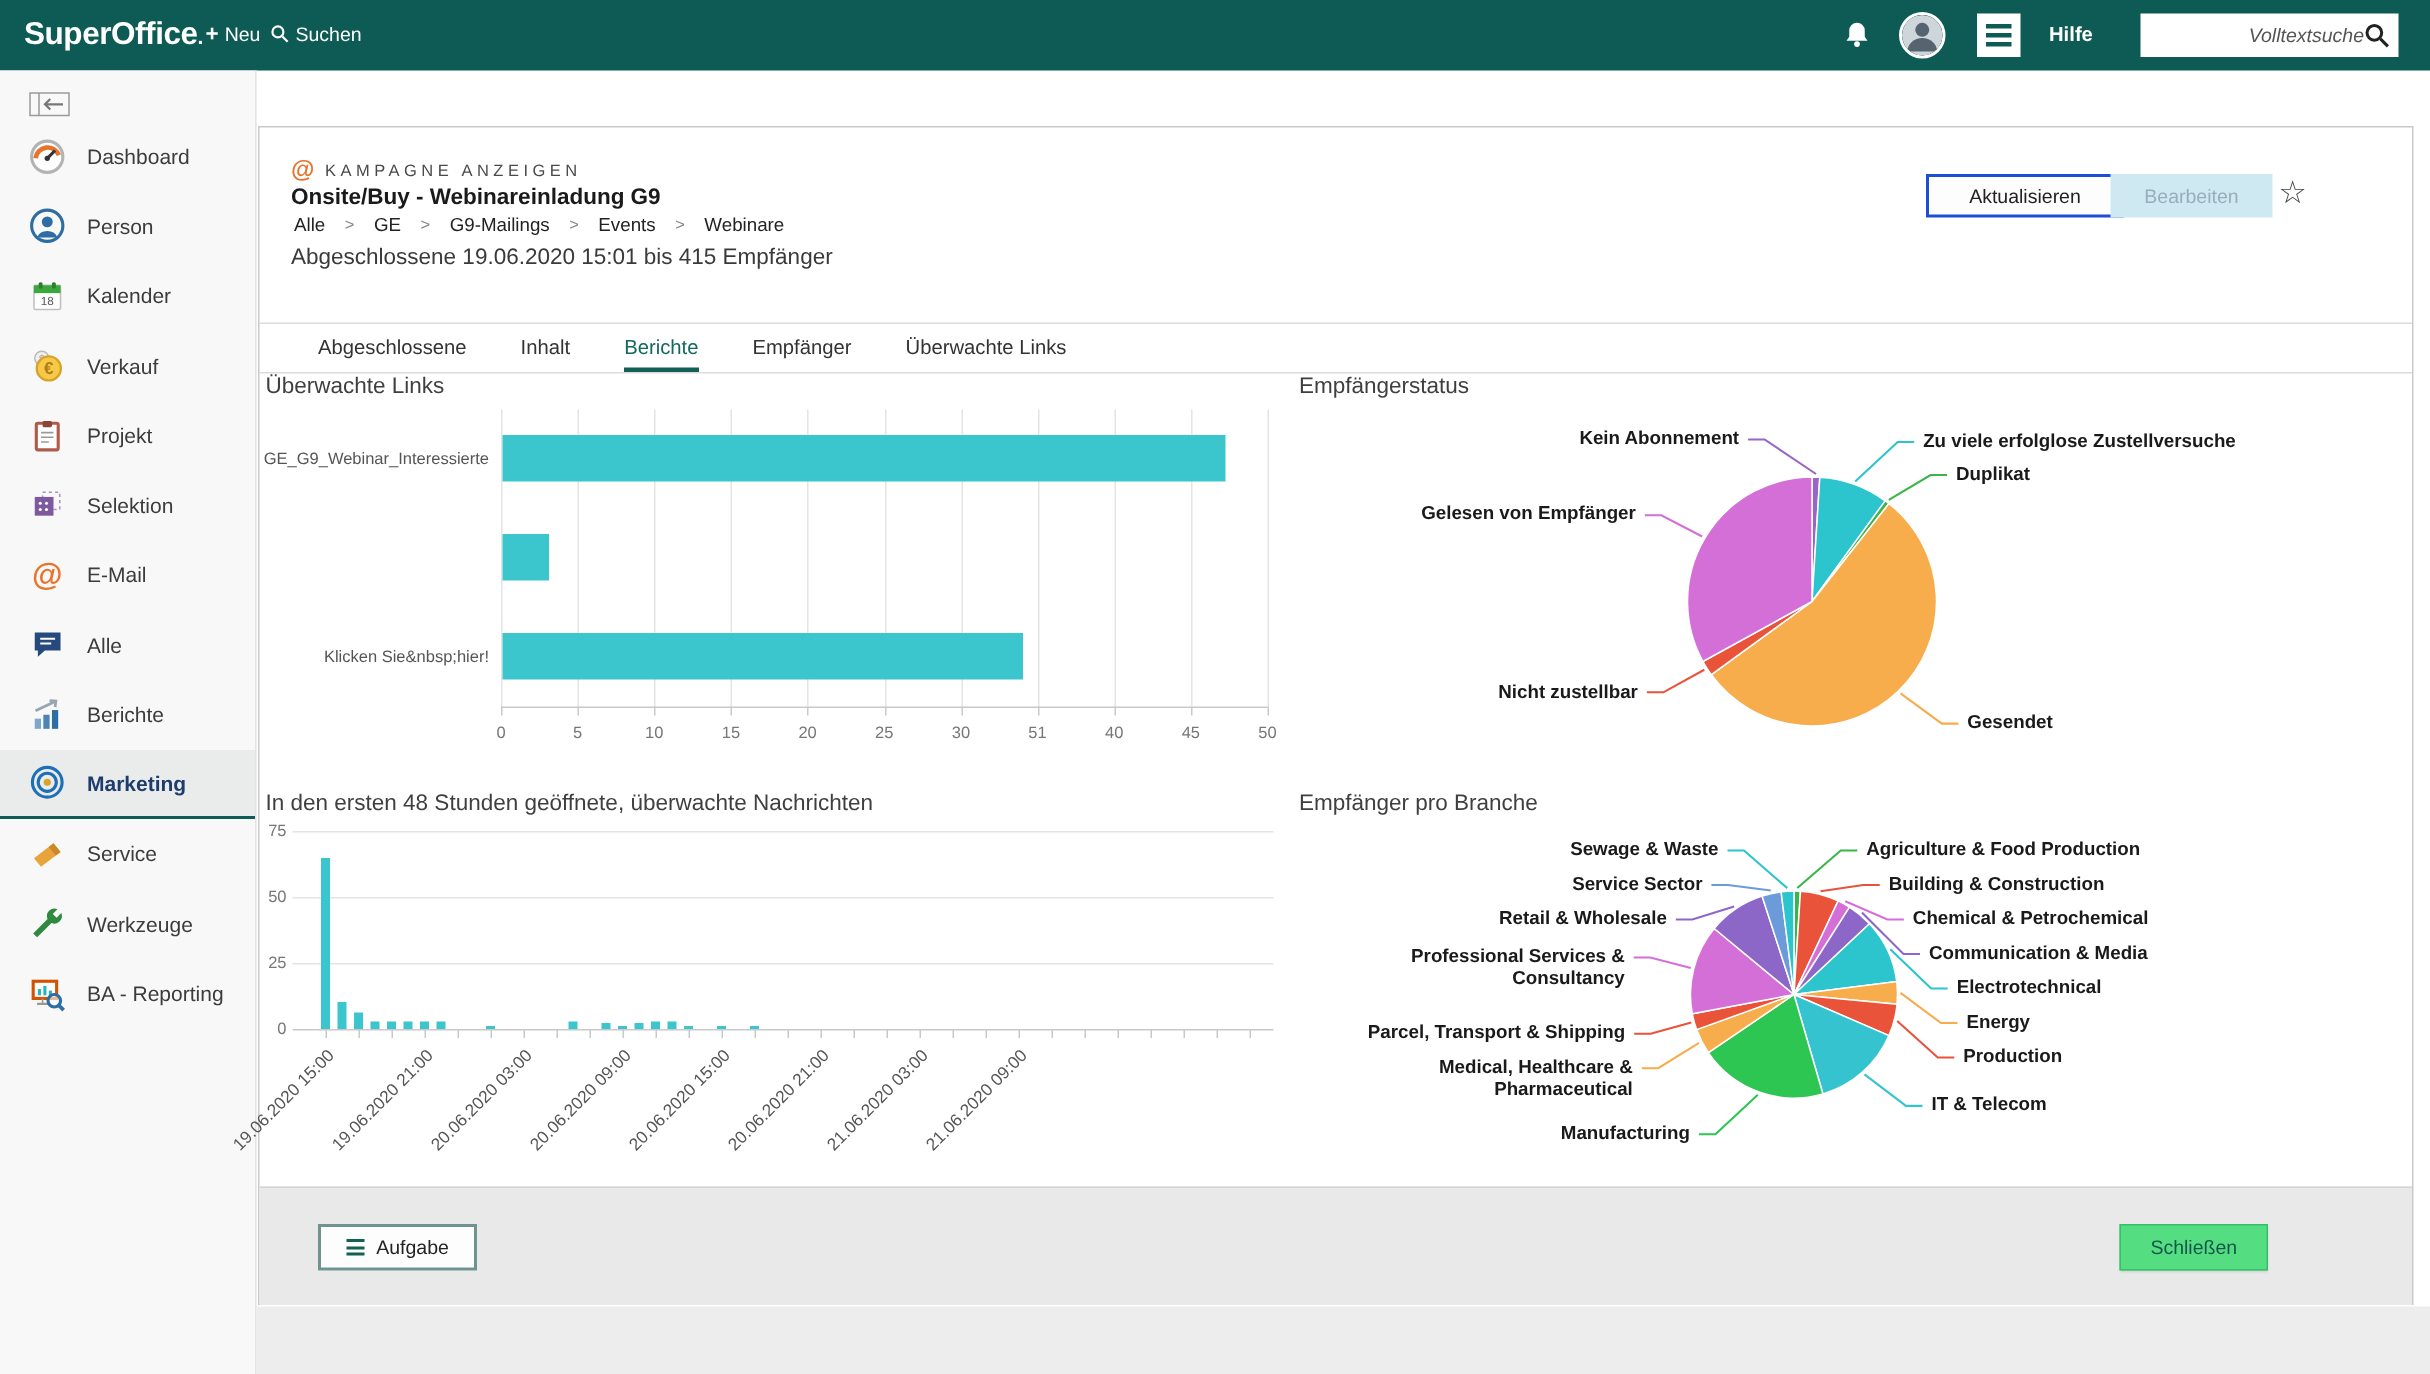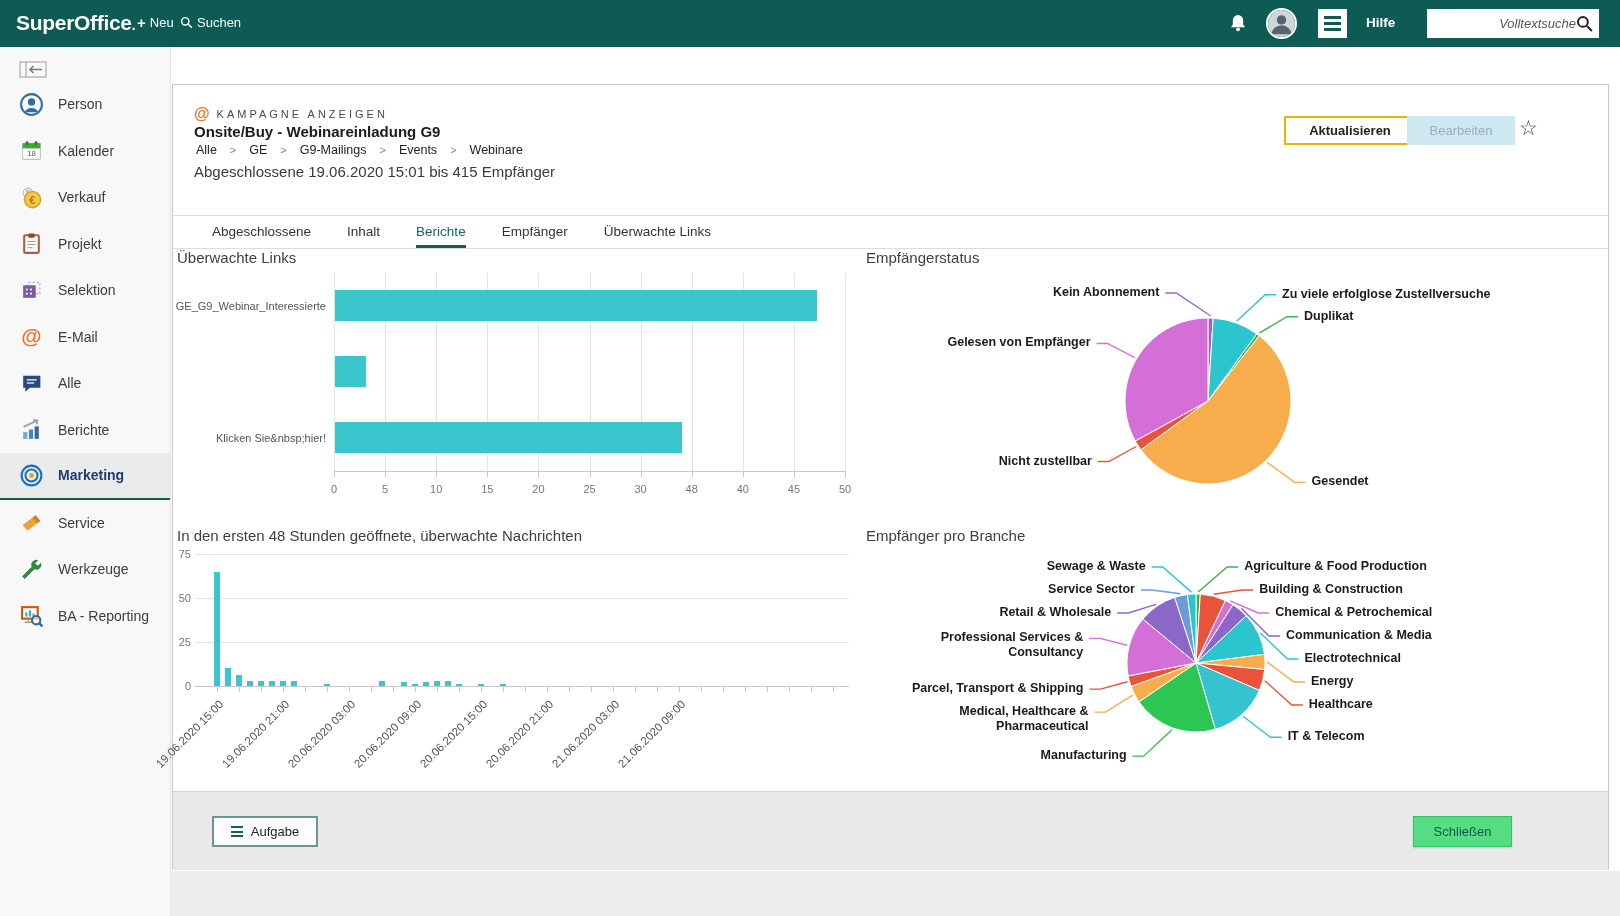--- a/index.html
+++ b/index.html
@@ -50,22 +50,22 @@
             color:#4a4a4a; display:flex; align-items:center; gap:7px; }
   .kicker .at { font-size:16px; letter-spacing:0; color:#e8742c; font-weight:bold; }
   .camp-title { position:absolute; left:21px; top:38px; font-size:15px; font-weight:bold; color:#1a1a1a; }
   .breadcrumb { position:absolute; left:23px; top:58px; font-size:12.5px; color:#222;
                 display:flex; gap:13px; align-items:center; }
   .breadcrumb .crumb { cursor:pointer; }
   .breadcrumb .sep { color:#888; font-size:11px; }
   .status-line { position:absolute; left:21px; top:78px; font-size:15px; color:#3a3a3a; }
 
   .btn-refresh { position:absolute; left:1111px; top:31px; width:132px; height:29px; background:#fdfdfd;
-                 border:2px solid #eab308; font-size:13px; color:#222; cursor:pointer;
-                 font-family:"Liberation Sans",sans-serif;font-weight:bold; }
+                 border:2px solid #1d4ed8; font-size:13px; color:#222; cursor:pointer;
+                 font-family:"Liberation Sans",sans-serif; }
   .btn-edit { position:absolute; left:1234px; top:31px; width:108px; height:29px; background:#cfe9f2;
               border:none; font-size:13px; color:#96aebb; cursor:pointer;
               font-family:"Liberation Sans",sans-serif; }
   .fav-star { position:absolute; left:1346px; top:31px; font-size:21px; color:#444; cursor:pointer; }
 
   .tabs { position:absolute; left:0; top:130px; width:100%; height:34px;
           border-top:1px solid #dcdcdc; border-bottom:1px solid #dcdcdc;
           display:flex; gap:36px; padding-left:39px; align-items:stretch; }
   .tab { font-size:13.5px; color:#333; display:flex; align-items:center; cursor:pointer;
          border-bottom:3px solid transparent; padding-top:2px; }
@@ -145,20 +145,29 @@
 </div>
 
 <div class="sidebar">
   <svg class="collapse-btn" viewBox="0 0 28 17">
     <rect x="1" y="1" width="26" height="15" fill="none" stroke="#9a9a9a"></rect>
     <line x1="7" y1="1" x2="7" y2="16" stroke="#9a9a9a"></line>
     <line x1="23" y1="8.5" x2="11" y2="8.5" stroke="#777" stroke-width="1.5"></line>
     <path d="M14.5 5 L11 8.5 L14.5 12" fill="none" stroke="#777" stroke-width="1.5"></path>
   </svg>
   <div class="nav-list">
+    <div class="nav-item">
+      <svg viewBox="0 0 24 24">
+          <circle cx="12" cy="12" r="10" fill="#fff" stroke="#b3b3b3" stroke-width="2"></circle>
+          <path d="M4.5 13 A 7.8 7.8 0 0 1 19.5 11" fill="none" stroke="#e8742c" stroke-width="3"></path>
+          <line x1="12" y1="13" x2="17" y2="8" stroke="#333" stroke-width="2"></line>
+          <circle cx="12" cy="13" r="1.7" fill="#333"></circle>
+        </svg>
+      <span class="nav-label">Dashboard</span>
+    </div>
     <div class="nav-item">
       <svg viewBox="0 0 24 24">
           <circle cx="12" cy="12" r="10" fill="none" stroke="#2e6da4" stroke-width="2"></circle>
           <circle cx="12" cy="9.5" r="3.5" fill="#2e6da4"></circle>
           <path d="M5.5 19.5 a7 6.5 0 0 1 13 0z" fill="#2e6da4"></path>
         </svg>
       <span class="nav-label">Person</span>
     </div>
     <div class="nav-item">
       <svg viewBox="0 0 24 24">
@@ -312,21 +321,21 @@
         <div class="xtick" style="left:361.4px;top:222px;height:6px"></div>
         <div class="xlab" style="left:349.4px;top:234px">20</div>
         <div class="vgrid" style="left:412.5px;top:24px;height:198px"></div>
         <div class="xtick" style="left:412.5px;top:222px;height:6px"></div>
         <div class="xlab" style="left:400.5px;top:234px">25</div>
         <div class="vgrid" style="left:463.59999999999997px;top:24px;height:198px"></div>
         <div class="xtick" style="left:463.59999999999997px;top:222px;height:6px"></div>
         <div class="xlab" style="left:451.59999999999997px;top:234px">30</div>
         <div class="vgrid" style="left:514.7px;top:24px;height:198px"></div>
         <div class="xtick" style="left:514.7px;top:222px;height:6px"></div>
-        <div class="xlab" style="left:502.70000000000005px;top:234px">48</div>
+        <div class="xlab" style="left:502.70000000000005px;top:234px">51</div>
         <div class="vgrid" style="left:565.8px;top:24px;height:198px"></div>
         <div class="xtick" style="left:565.8px;top:222px;height:6px"></div>
         <div class="xlab" style="left:553.8px;top:234px">40</div>
         <div class="vgrid" style="left:616.9000000000001px;top:24px;height:198px"></div>
         <div class="xtick" style="left:616.9000000000001px;top:222px;height:6px"></div>
         <div class="xlab" style="left:604.9000000000001px;top:234px">45</div>
         <div class="vgrid" style="left:668px;top:24px;height:198px"></div>
         <div class="xtick" style="left:668px;top:222px;height:6px"></div>
         <div class="xlab" style="left:656px;top:234px">50</div>
         <div class="axisline" style="left:157px;top:222px;width:511px"></div>
@@ -467,21 +476,21 @@
           <polyline points="261.5,160.7 234.44553812641192,168.12343194657188 223.44553812641192,168.12343194657188" fill="none" stroke="#e8533a" stroke-width="1.4"></polyline>
           <polyline points="266.7,174.2 239.52054983100263,191.12343194657188 228.52054983100263,191.12343194657188" fill="none" stroke="#f8ad4c" stroke-width="1.4"></polyline>
           <polyline points="305.9,208.8 277.6270835030749,235.14719612646832 266.6270835030749,235.14719612646832" fill="none" stroke="#2dc653" stroke-width="1.4"></polyline>
         </svg>
         <div class="pie-label" style="left:378.1673423763908px;top:38px;max-width:195px">Agriculture &amp; Food Production</div>
         <div class="pie-label" style="left:393.159602214375px;top:61px;max-width:195px">Building &amp; Construction</div>
         <div class="pie-label" style="left:409.2410035130183px;top:84px;max-width:195px">Chemical &amp; Petrochemical</div>
         <div class="pie-label" style="left:419.9822552926596px;top:107px;max-width:195px">Communication &amp; Media</div>
         <div class="pie-label" style="left:438.43306662015533px;top:130px;max-width:195px">Electrotechnical</div>
         <div class="pie-label" style="left:444.9914876412346px;top:153px;max-width:195px">Energy</div>
-        <div class="pie-label" style="left:442.83223811787553px;top:176px;max-width:195px">Healthcare</div>
+        <div class="pie-label" style="left:442.83223811787553px;top:176px;max-width:195px">Production</div>
         <div class="pie-label" style="left:421.630518707332px;top:208.2609958934155px;max-width:195px">IT &amp; Telecom</div>
         <div class="pie-label" style="right:470.3325458475226px;text-align:right;top:38px;max-width:195px">Sewage &amp; Waste</div>
         <div class="pie-label" style="right:481.05188365636144px;text-align:right;top:61px;max-width:195px">Service Sector</div>
         <div class="pie-label" style="right:504.783753071797px;text-align:right;top:84px;max-width:195px">Retail &amp; Wholesale</div>
         <div class="pie-label" style="right:532.8322381178755px;text-align:right;top:109.37970117067937px;max-width:195px">Professional Services &amp; Consultancy</div>
         <div class="pie-label" style="right:532.554461873588px;text-align:right;top:160.12343194657188px;max-width:195px">Parcel, Transport &amp; Shipping</div>
         <div class="pie-label" style="right:527.4794501689973px;text-align:right;top:183.12343194657188px;max-width:195px">Medical, Healthcare &amp; Pharmaceutical</div>
         <div class="pie-label" style="right:489.3729164969251px;text-align:right;top:227.14719612646832px;max-width:195px">Manufacturing</div>
       </div>
   </div>

